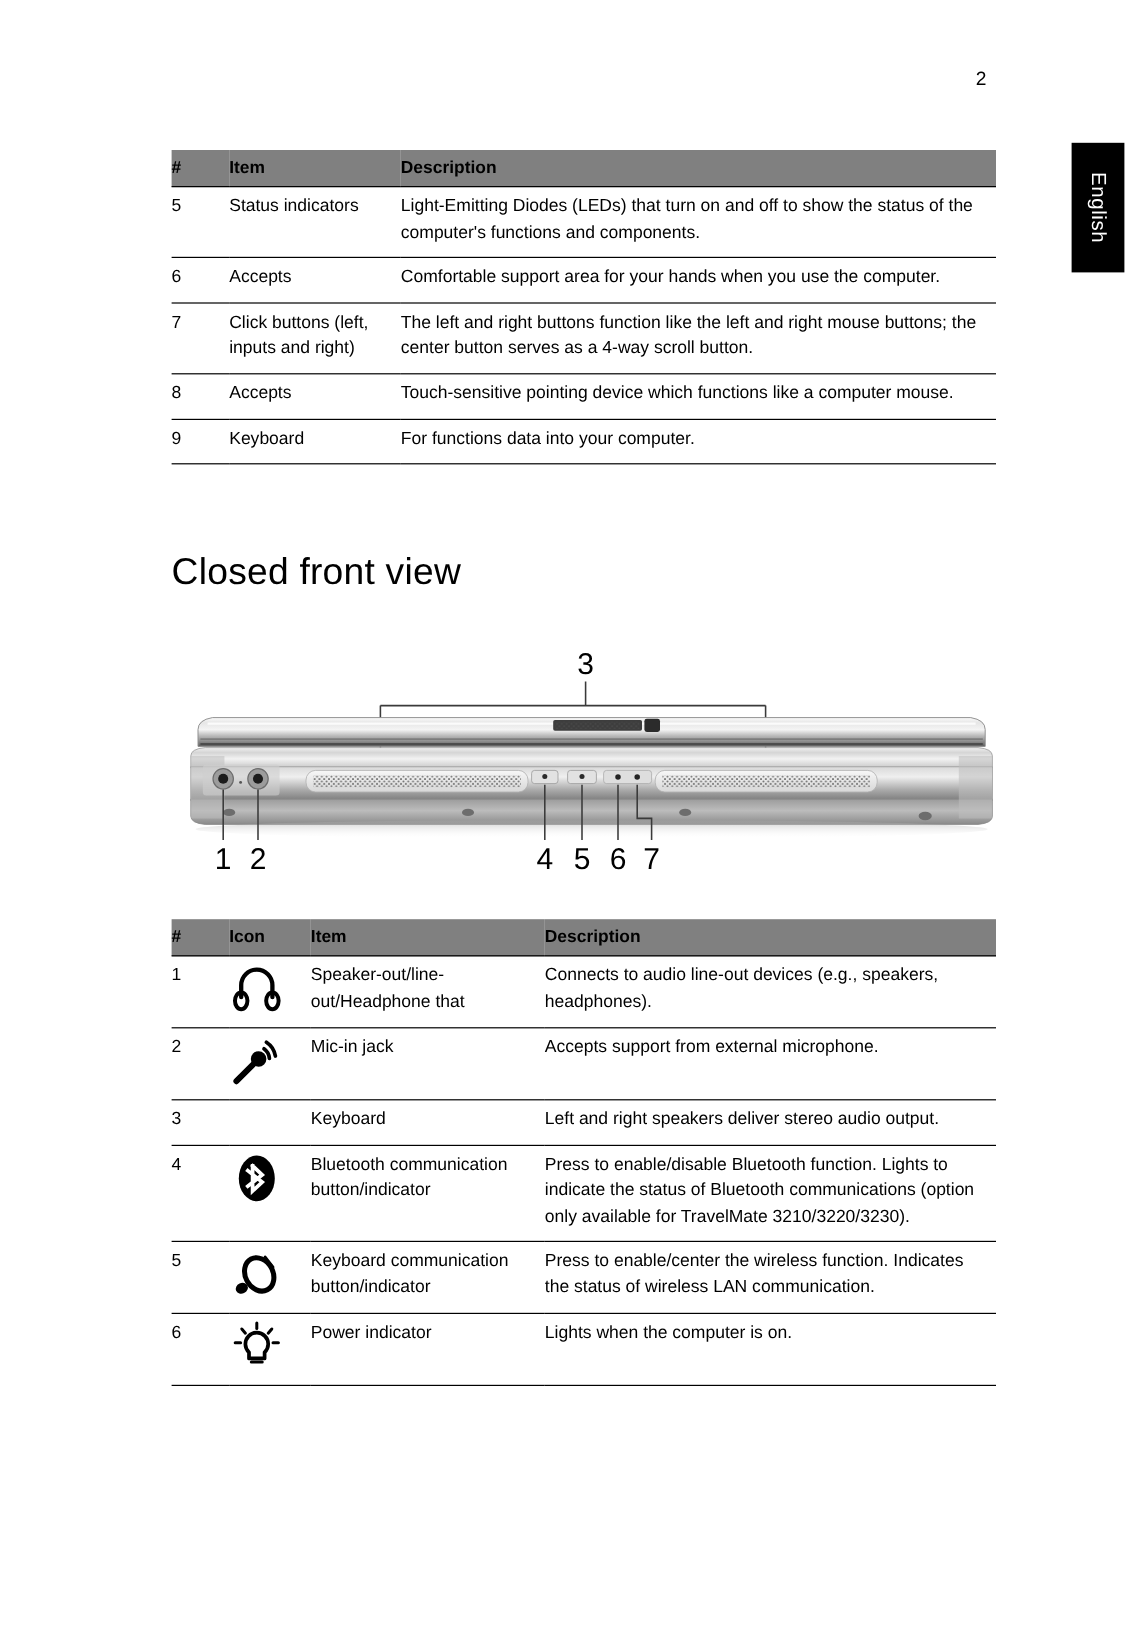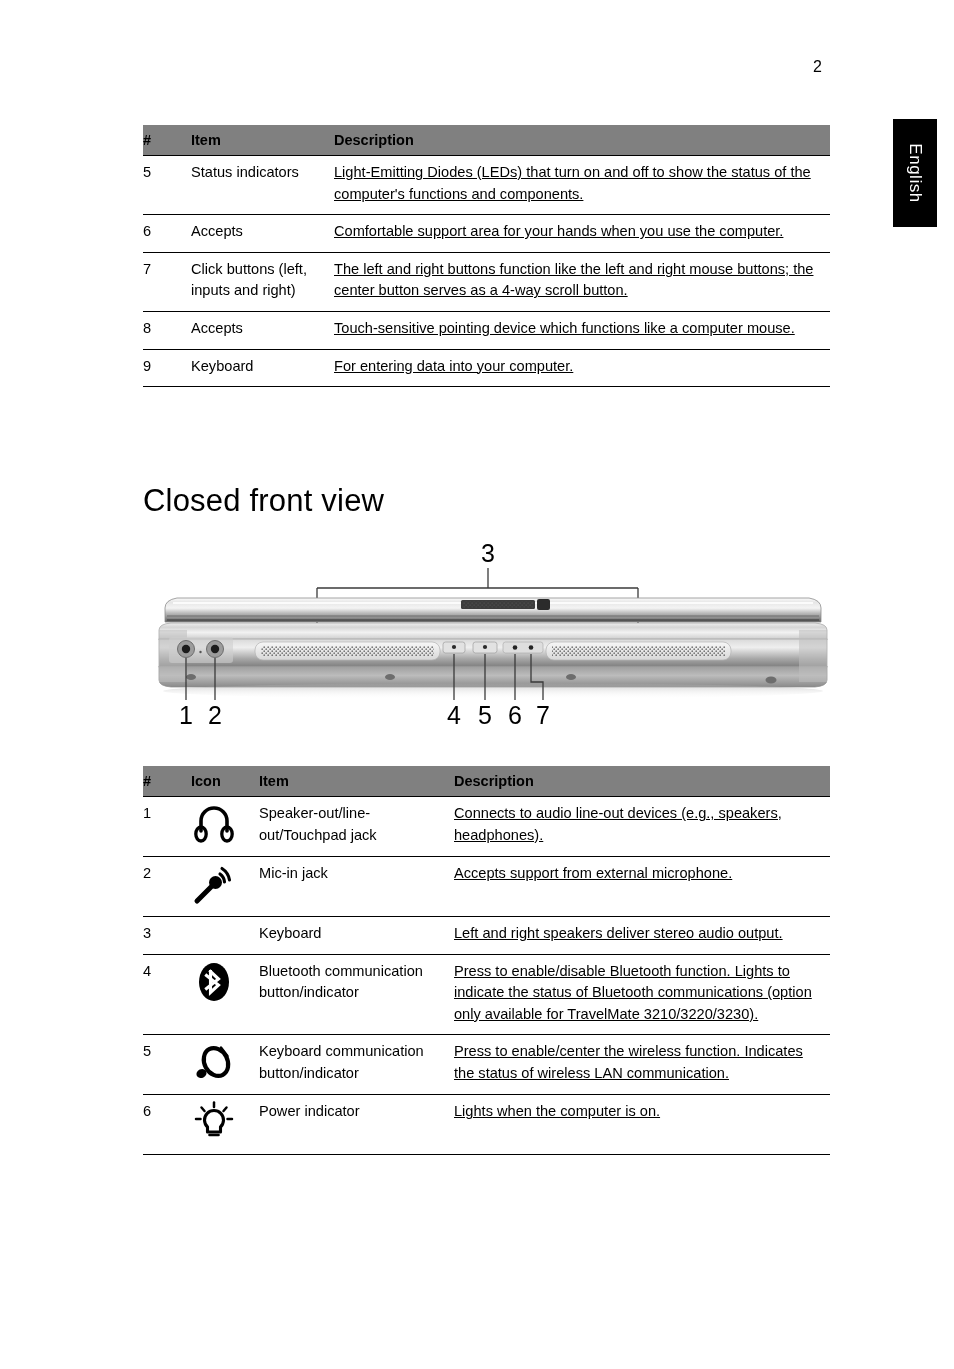--- a/index.html
+++ b/index.html
@@ -93,27 +93,27 @@
   #table-items col.c-item { width: 143px; }
   #table-items col.c-desc { width: 496px; }
 
   
   #table-front { top: 766px; }
   #table-front col.c-num  { width: 48px; }
   #table-front col.c-icon { width: 68px; }
   #table-front col.c-item { width: 195px; }
   #table-front col.c-desc { width: 376px; }
 
-  .cell-desc { padding-right: 6px !important; text-decoration: underline; }
+  .cell-desc { padding-right: 6px !important; }
 
   
   .section-heading {
     position: absolute;
     left: 143px;
-    top: 483px;
+    top: 459px;
     font-size: 31px;
     font-weight: normal;
     letter-spacing: 0.2px;
     color: #000;
     margin: 0;
   }
 
   
   .figure {
     position: absolute;
@@ -172,21 +172,21 @@
       <td class="cell-desc">The left and right buttons function like the left and right mouse buttons; the center button serves as a 4-way scroll button.</td>
     </tr>
     <tr>
       <td>8</td>
       <td>Accepts</td>
       <td class="cell-desc">Touch-sensitive pointing device which functions like a computer mouse.</td>
     </tr>
     <tr>
       <td>9</td>
       <td>Keyboard</td>
-      <td class="cell-desc">For entering data into your computer.</td>
+      <td class="cell-desc">For functions data into your computer.</td>
     </tr>
   </tbody>
 </table>
 
 <h1 class="section-heading">Closed front view</h1>
 
 <div class="figure">
 <svg width="700" height="205" viewBox="0 0 700 205" xmlns="http://www.w3.org/2000/svg">
   <defs>
     <linearGradient id="lidGrad" x1="0" y1="0" x2="0" y2="1">
@@ -340,21 +340,21 @@
       <td>1</td>
       <td class="icon-cell">
         <span class="icon-wrap">
           <svg width="46" height="46" viewBox="0 0 46 46">
             <path d="M10,30 L10,20 A13,13 0 0 1 36,20 L36,30" fill="none" stroke="#000" stroke-width="3.6" stroke-linecap="round"></path>
             <ellipse cx="10" cy="33" rx="5.2" ry="7" fill="none" stroke="#000" stroke-width="3.3"></ellipse>
             <ellipse cx="36" cy="33" rx="5.2" ry="7" fill="none" stroke="#000" stroke-width="3.3"></ellipse>
           </svg>
         </span>
       </td>
-      <td>Speaker-out/line-out/Touchpad jack</td>
+      <td>Speaker-out/line-out/Headphone that</td>
       <td class="cell-desc">Connects to audio line-out devices (e.g., speakers, headphones).</td>
     </tr>
 
     <tr>
       <td>2</td>
       <td class="icon-cell">
         <span class="icon-wrap">
           <svg width="46" height="46" viewBox="0 0 46 46">
             <path d="M6,40 L20,26" stroke="#000" stroke-width="5" stroke-linecap="round"></path>
             <circle cx="24.5" cy="21.5" r="6.5" fill="#000"></circle>

